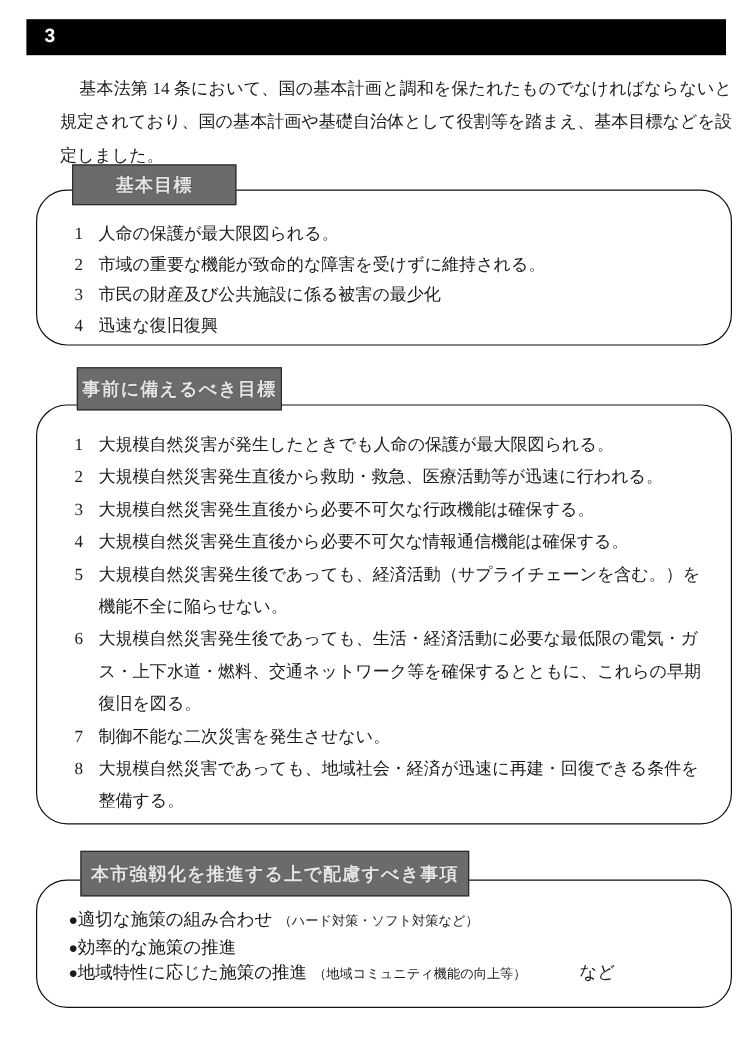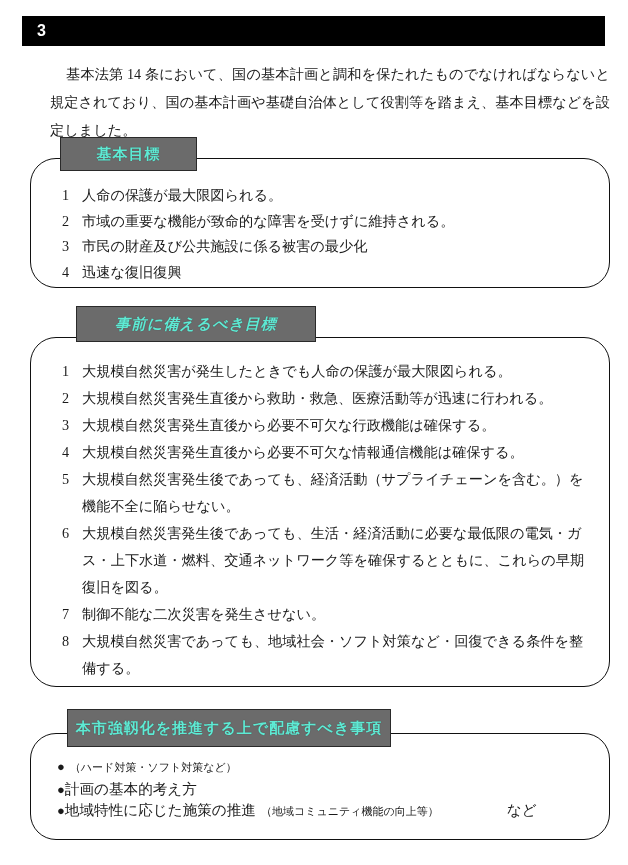--- a/index.html
+++ b/index.html
@@ -62,34 +62,34 @@
   }
   #panel-basic-goals  { left: 30px; top: 158px; width: 580px; height: 130px; }
   #panel-pre-goals    { left: 30px; top: 337px; width: 580px; height: 350px; }
   #panel-cautions     { left: 30px; top: 733px; width: 580px; height: 107px; }
 
   
   .tab {
     position: absolute;
     background: #6b6b6b;
     border: 1.6px solid #2a2a2a;
-    color: #5eead4;
+    color: #e5e5e5;
     font-family: "Liberation Sans", "DejaVu Sans", sans-serif;
     font-weight: bold;
     font-size: 15px;
     display: flex;
     align-items: center;
     justify-content: center;
     box-sizing: border-box;
     letter-spacing: 1px;
     text-shadow: 0 0 1px rgba(0,0,0,0.45);
     z-index: 5;
   }
   #tab-basic-goals { left: 60px; top: 137px; width: 137px; height: 34px; }
-  #tab-pre-goals   { left: 76px; top: 306px; width: 240px; height: 36px; font-style: italic; }
+  #tab-pre-goals   { left: 64px; top: 306px; width: 171px; height: 36px; }
   #tab-cautions    { left: 67px; top: 709px; width: 324px; height: 38px; }
 
   
   .num-list {
     position: absolute;
     font-size: 14.2px;
     line-height: 25.5px;
   }
   #list-basic-goals { left: 62px; top: 183px; width: 520px; }
   #list-pre-goals   { left: 62px; top: 358px; width: 525px; line-height: 27px; }
@@ -126,21 +126,21 @@
     margin-right: 0px;
     line-height: 1;
   }
   .bullet-item .main { font-size: 14.6px; }
   .bullet-item .note {
     font-size: 11px;
     margin-left: 5px;
   }
   .bullet-item .tail {
     font-size: 14.6px;
-    margin-left: 68px;
+    margin-left: 44px;
     text-align: right;
   }
 </style>
 </head>
 <body>
 
 <div class="section-header">
   <span class="num">3</span>
 </div>
 
@@ -197,37 +197,38 @@
   <div class="num-item">
     <span class="marker">6</span>
     <span class="text">大規模自然災害発生後であっても、生活・経済活動に必要な最低限の電気・ガス・上下水道・燃料、交通ネットワーク等を確保するとともに、これらの早期復旧を図る。</span>
   </div>
   <div class="num-item">
     <span class="marker">7</span>
     <span class="text">制御不能な二次災害を発生させない。</span>
   </div>
   <div class="num-item">
     <span class="marker">8</span>
-    <span class="text">大規模自然災害であっても、地域社会・ソフト対策など・回復できる条件を整備する。</span>
+    <span class="text">大規模自然災害であっても、地域社会・経済が迅速に再建・回復できる条件を整備する。</span>
   </div>
 </div>
 
 <div class="panel" id="panel-cautions"></div>
 <div class="tab" id="tab-cautions">
   <span>本市強靱化を推進する上で配慮すべき事項</span>
 </div>
 <div id="list-cautions">
   <div class="bullet-item">
     <span class="dot">●</span>
+    <span class="main">適切な施策の組み合わせ</span>
     <span class="note">（ハード対策・ソフト対策など）</span>
     <span class="tail"></span>
   </div>
   <div class="bullet-item">
     <span class="dot">●</span>
-    <span class="main">計画の基本的考え方</span>
+    <span class="main">効率的な施策の推進</span>
     <span class="tail"></span>
   </div>
   <div class="bullet-item">
     <span class="dot">●</span>
     <span class="main">地域特性に応じた施策の推進</span>
     <span class="note">（地域コミュニティ機能の向上等）</span>
     <span class="tail">など</span>
   </div>
 </div>
 

